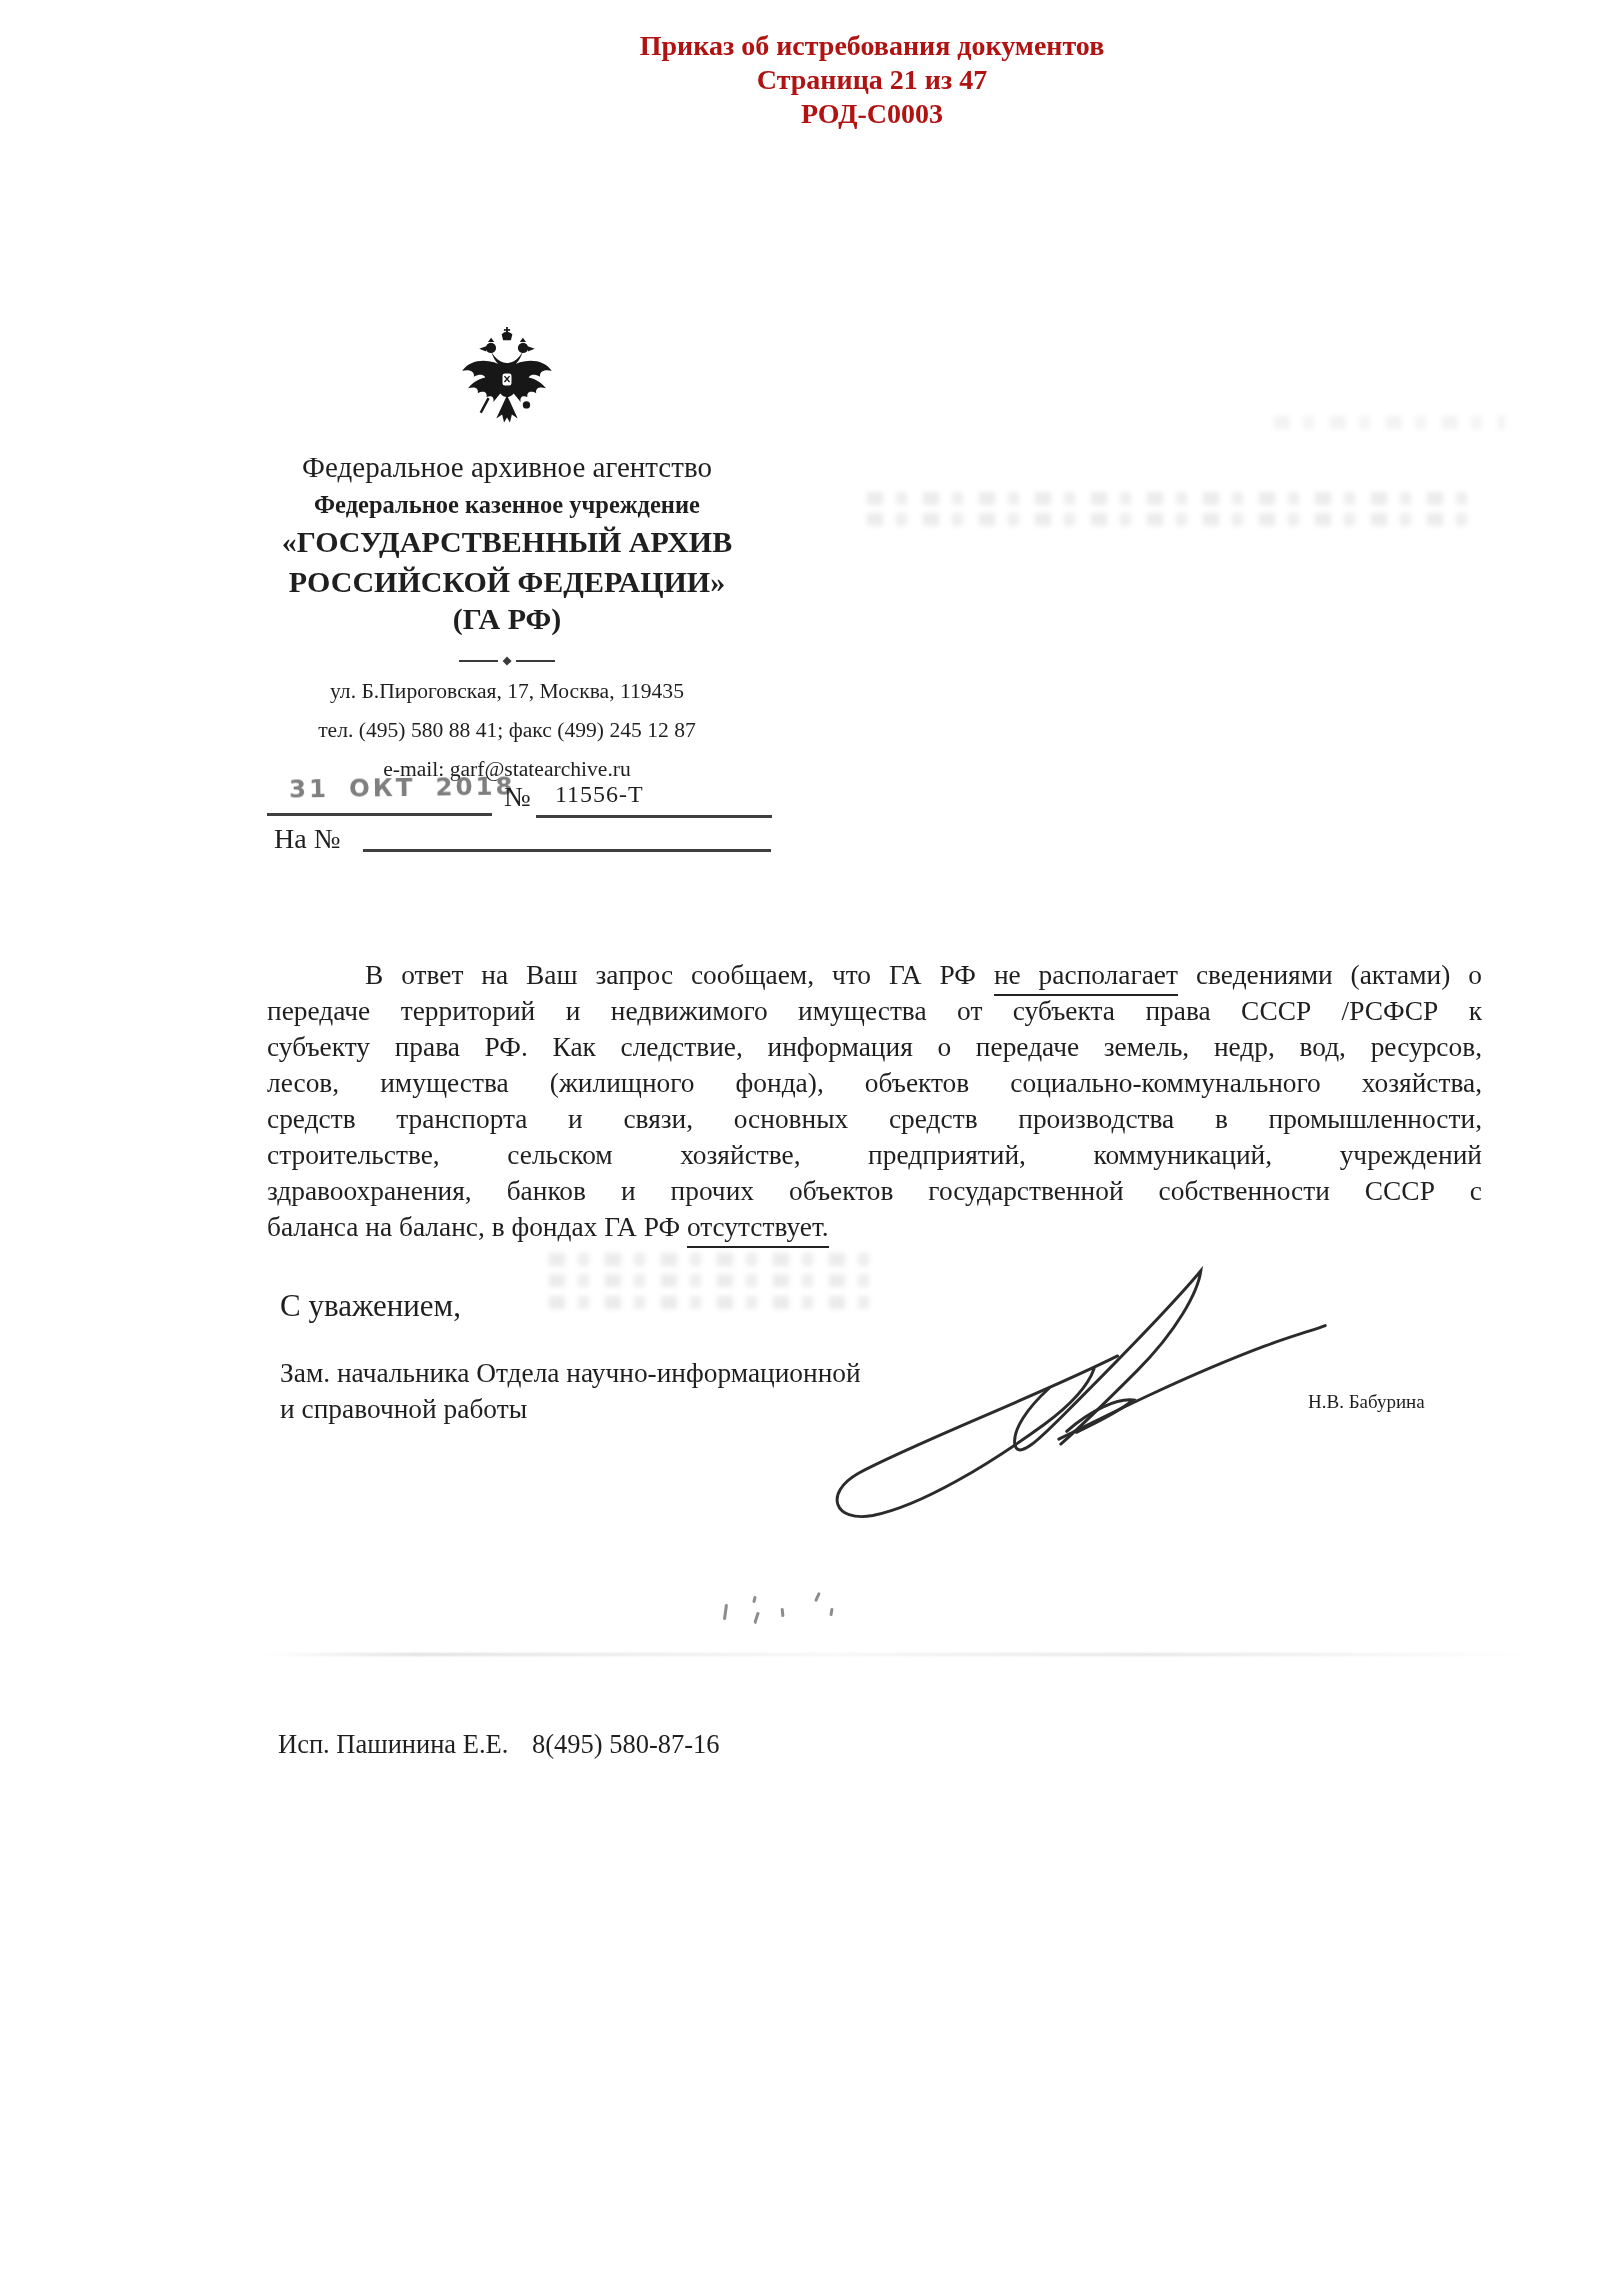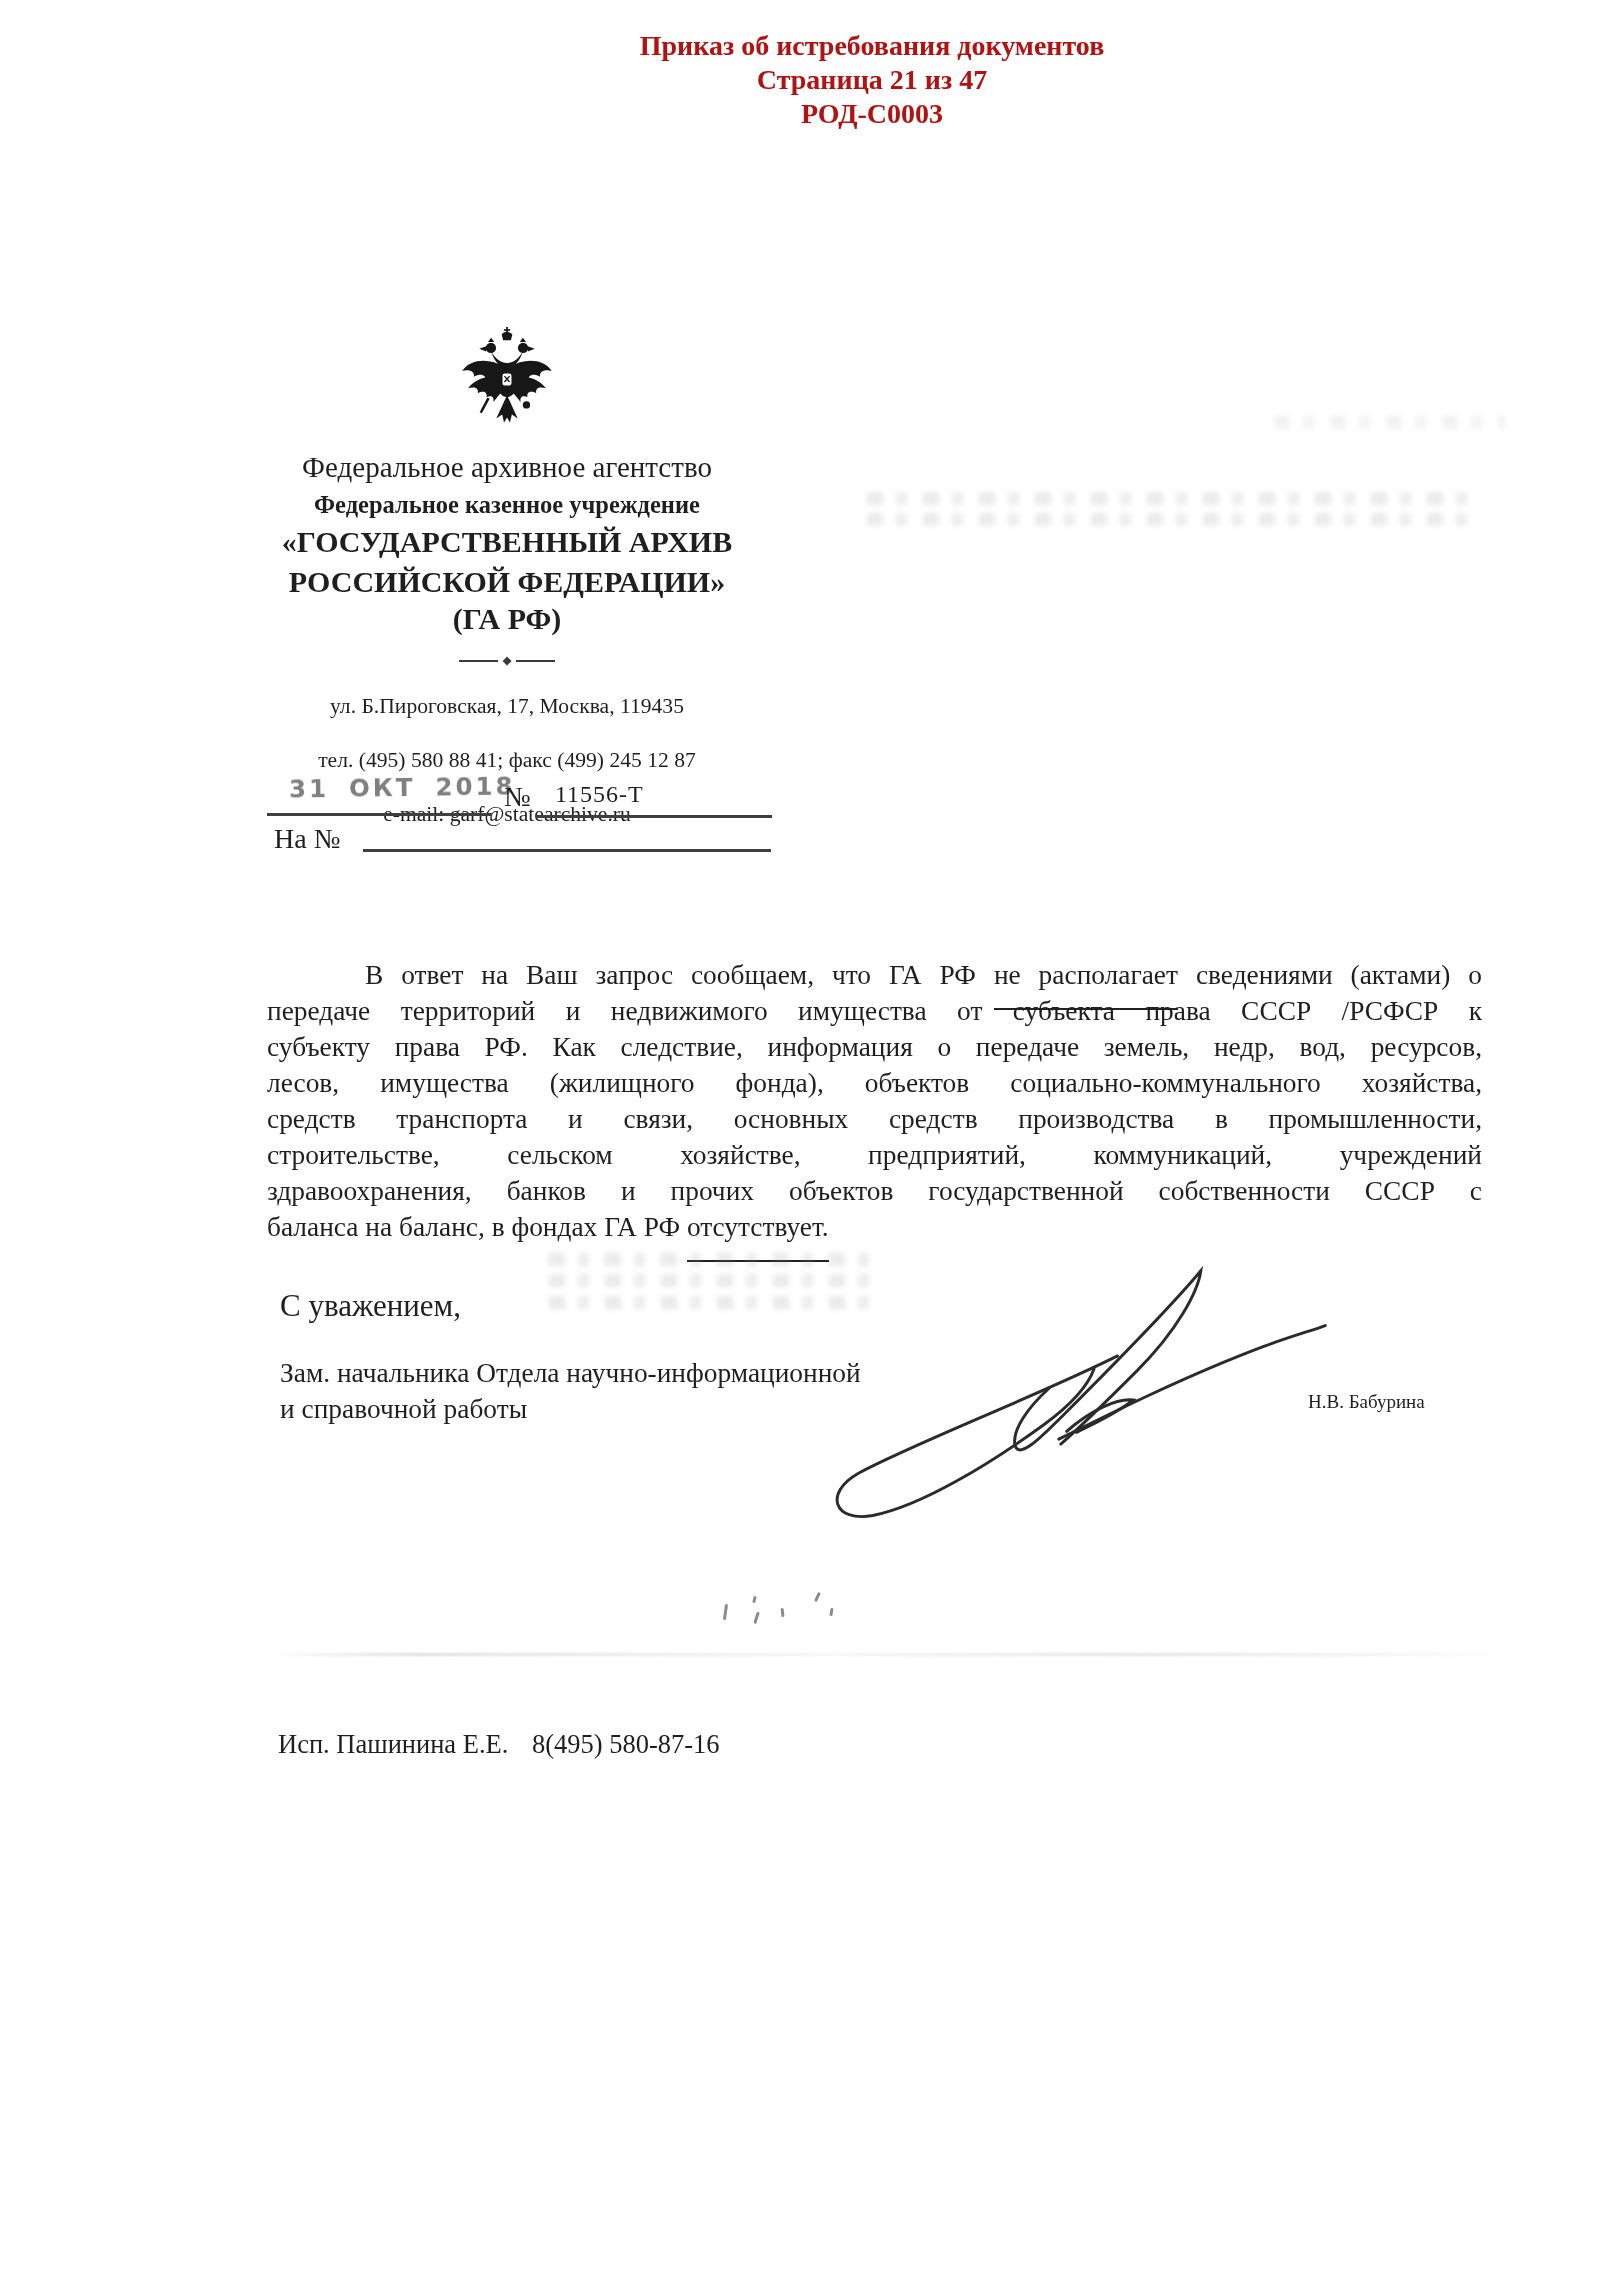--- a/index.html
+++ b/index.html
@@ -28,21 +28,21 @@
     text-align:center;
   }
   .emblem { display:block; margin:0 auto; }
   .lh-agency { font-size:29px; margin-top:13.7px; }
   .lh-insttype { font-size:24.5px; font-weight:bold; margin-top:7.8px; }
   .lh-name { font-size:30px; font-weight:bold; line-height:34px; margin-top:5.9px; }
   .lh-abbr { font-size:30px; font-weight:bold; margin-top:2.9px; }
   .lh-divider { margin:19.6px auto 0; width:108px; display:flex; align-items:center; justify-content:center; gap:4.9px; }
   .lh-divider .dash { display:inline-block; width:39px; height:2px; background:#3a3a3a; }
   .lh-divider .diamond { font-size:11.8px; color:#3a3a3a; line-height:9.8px; }
-  .lh-address { font-size:21.6px; line-height:27.4px; margin-top:27px; }
+  .lh-address { font-size:21.6px; line-height:27.4px; margin-top:12px; }
 
   
   .stamp {
     top:773px; left:289px;
     font-family:"DejaVu Sans", sans-serif;
     font-weight:700; font-size:24.5px;
     letter-spacing:2.9px; word-spacing:8.8px;
     color:var(--stamp_gray, #7f7f7f);
     transform:rotate(-0.8deg);
     filter:blur(0.3px);
@@ -56,21 +56,21 @@
   .ref-in    { top:823px; left:274px; font-size:28px; }
 
   
   .body-text {
     top:957px; left:267px; width:1215px;
     font-size:27.4px; line-height:36px;
   }
   .bline { text-align:justify; text-align-last:justify; }
   .bline.first { padding-left:98px; }
   .bline.last { text-align:left; text-align-last:left; }
-  .u { border-bottom:2px solid #222; padding-bottom:18px; }
+  .u { border-bottom:2px solid #222; padding-bottom:4px; }
   .bline .u:empty { border-bottom:none; }
 
   
   .salutation { top:1288px; left:280px; font-size:31px; }
   .job-title  { top:1355px; left:280px; font-size:27.4px; line-height:36px; }
   .signer     { top:1391px; left:1308px; font-size:19px; }
   .signature  { top:1253px; left:814px; }
 
   
   .exec-footer { top:1729px; left:278px; font-size:26.5px; }

